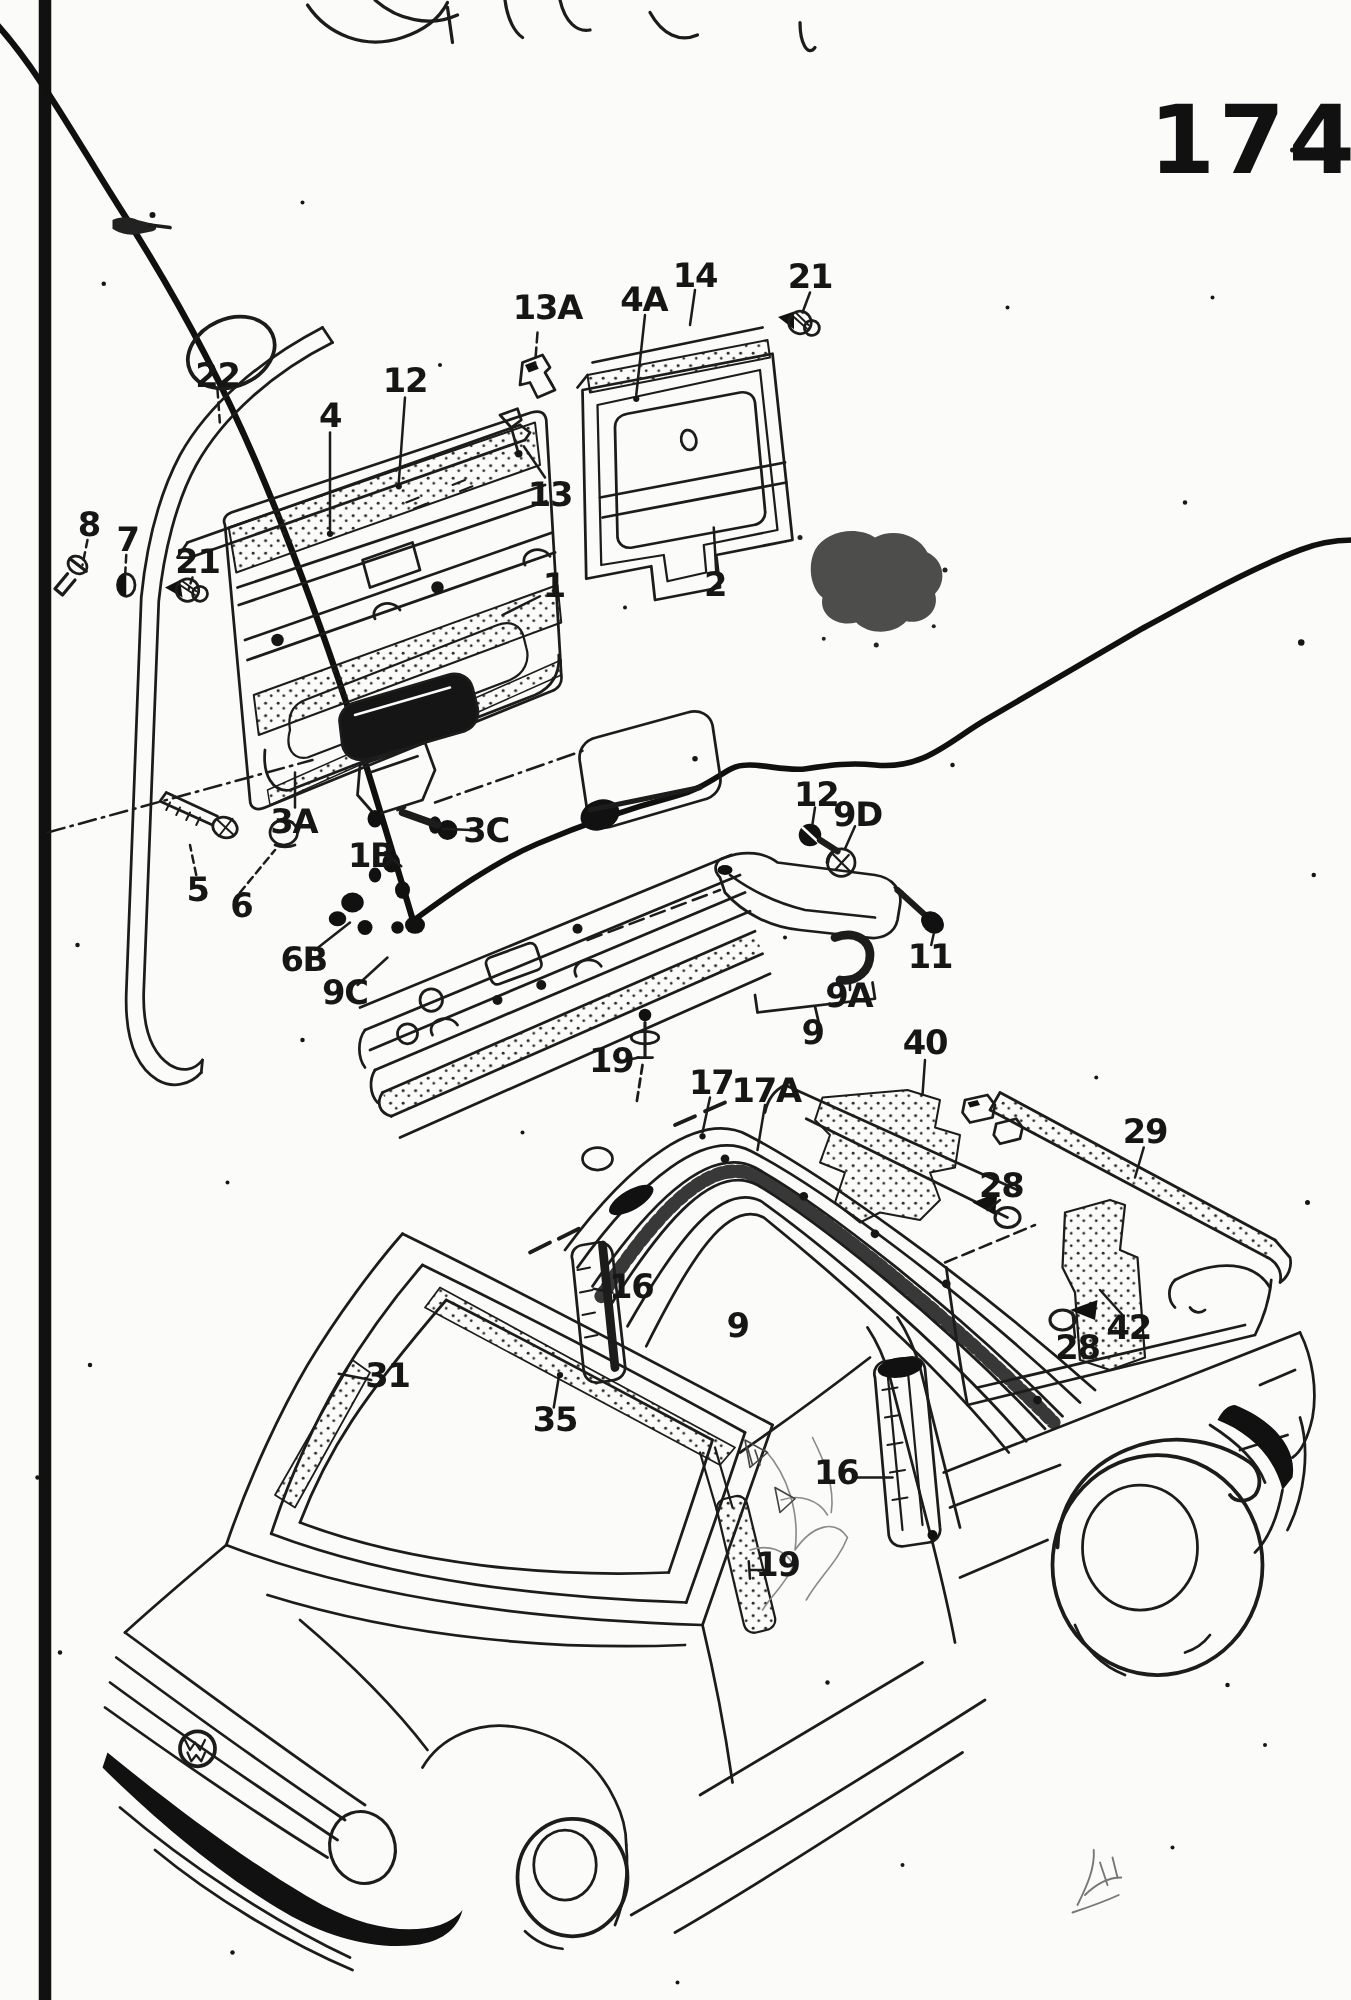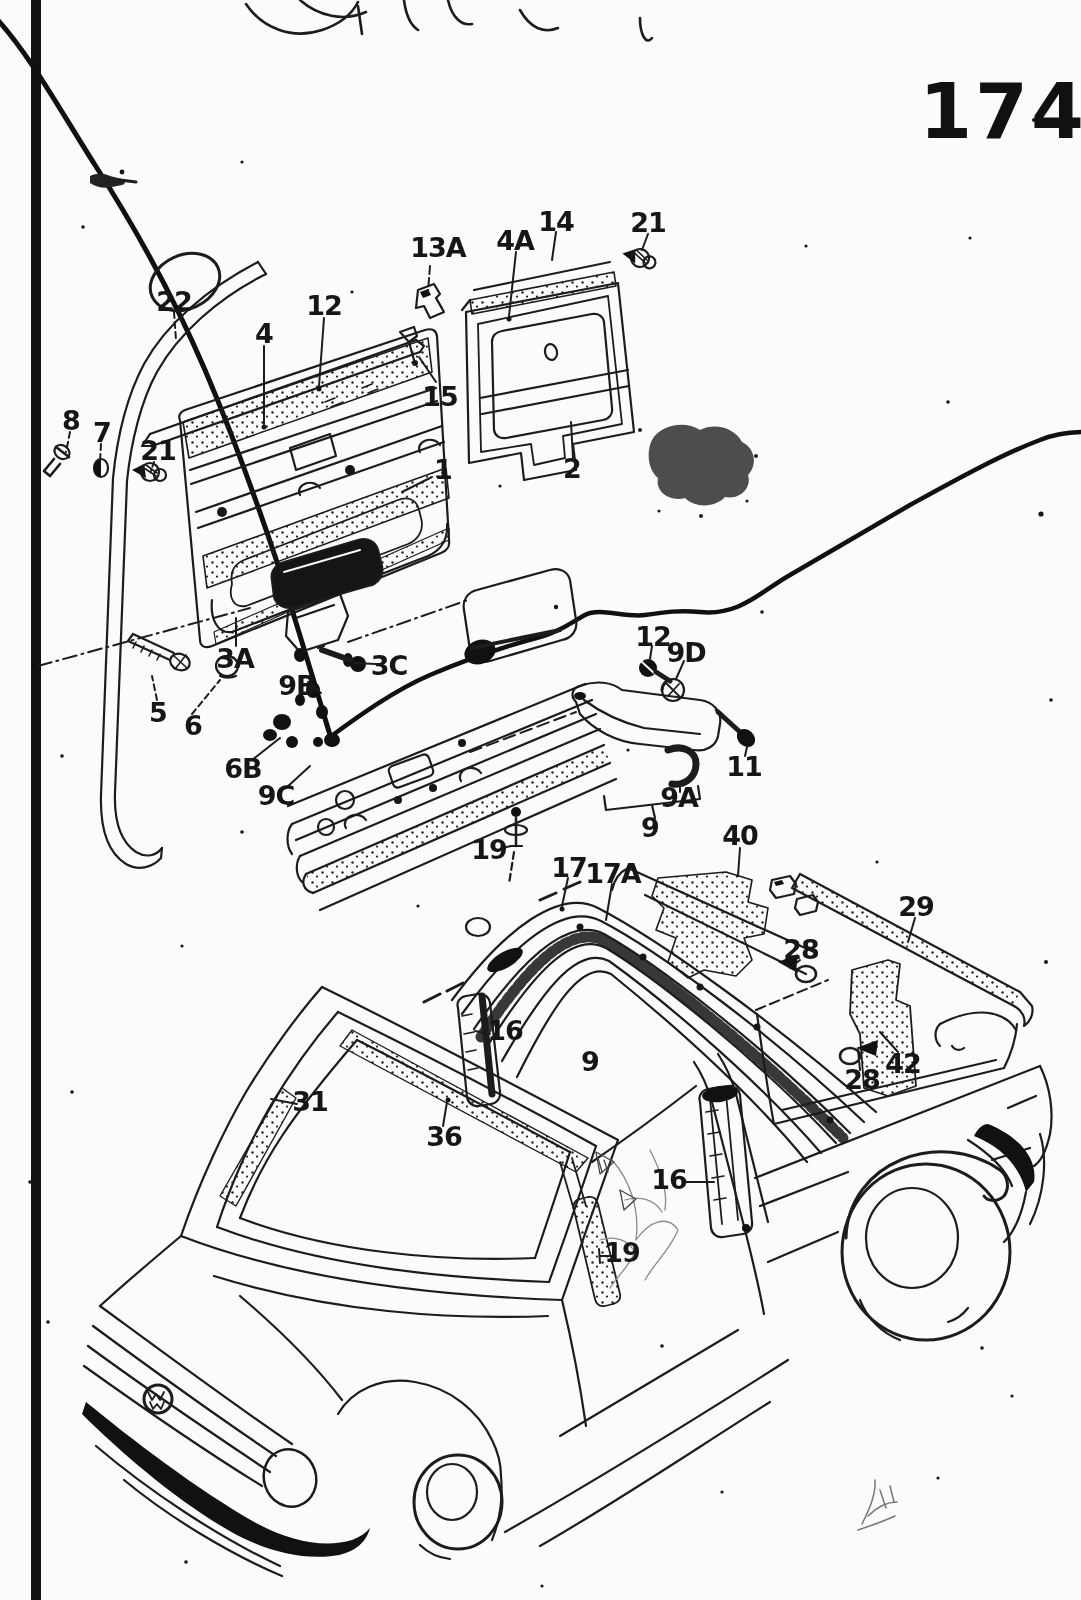--- a/index.html
+++ b/index.html
@@ -444,48 +444,48 @@
   </g>
 </svg>
 
 <div class="callout" style="left:556px;top:221px">14</div>
 <div class="callout" style="left:648px;top:222px">21</div>
 <div class="callout" style="left:438px;top:247px">13A</div>
 <div class="callout" style="left:515px;top:240px">4A</div>
 <div class="callout" style="left:174px;top:301px">22</div>
 <div class="callout" style="left:324px;top:305px">12</div>
 <div class="callout" style="left:264px;top:333px">4</div>
-<div class="callout" style="left:440px;top:396px">15</div>
+<div class="callout" style="left:440px;top:396px">13</div>
 <div class="callout" style="left:71px;top:420px">8</div>
 <div class="callout" style="left:102px;top:432px">7</div>
 <div class="callout" style="left:158px;top:450px">21</div>
 <div class="callout" style="left:443px;top:469px">1</div>
 <div class="callout" style="left:572px;top:468px">2</div>
 <div class="callout" style="left:235px;top:658px">3A</div>
 <div class="callout" style="left:389px;top:665px">3C</div>
-<div class="callout" style="left:297px;top:685px">9B</div>
+<div class="callout" style="left:297px;top:685px">1B</div>
 <div class="callout" style="left:158px;top:712px">5</div>
 <div class="callout" style="left:193px;top:725px">6</div>
 <div class="callout" style="left:653px;top:636px">12</div>
 <div class="callout" style="left:686px;top:652px">9D</div>
 <div class="callout" style="left:243px;top:768px">6B</div>
 <div class="callout" style="left:276px;top:795px">9C</div>
 <div class="callout" style="left:744px;top:766px">11</div>
 <div class="callout" style="left:679px;top:797px">9A</div>
 <div class="callout" style="left:650px;top:827px">9</div>
 <div class="callout" style="left:489px;top:849px">19</div>
 <div class="callout" style="left:569px;top:867px">17</div>
 <div class="callout" style="left:613px;top:873px">17A</div>
 <div class="callout" style="left:740px;top:835px">40</div>
 <div class="callout" style="left:916px;top:906px">29</div>
 <div class="callout" style="left:801px;top:949px">28</div>
 <div class="callout" style="left:505px;top:1030px">16</div>
 <div class="callout" style="left:590px;top:1061px">9</div>
 <div class="callout" style="left:310px;top:1101px">31</div>
-<div class="callout" style="left:444px;top:1136px">36</div>
+<div class="callout" style="left:444px;top:1136px">35</div>
 <div class="callout" style="left:903px;top:1063px">42</div>
 <div class="callout" style="left:862px;top:1079px">28</div>
 <div class="callout" style="left:669px;top:1179px">16</div>
 <div class="callout" style="left:622px;top:1252px">19</div>
 
 <div class="pagenum" style="left:1003px;top:112px">174</div>
 
 </div>
 
 </body></html>

